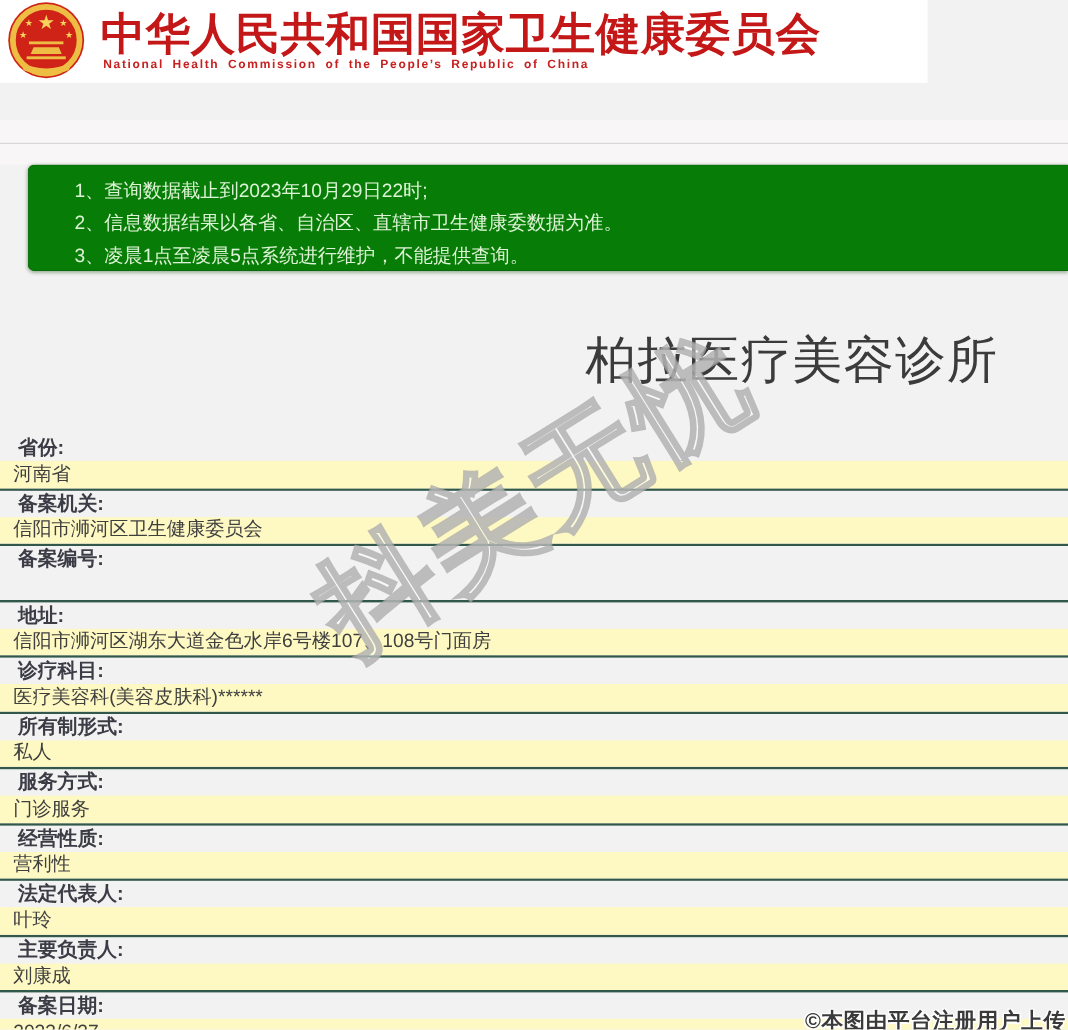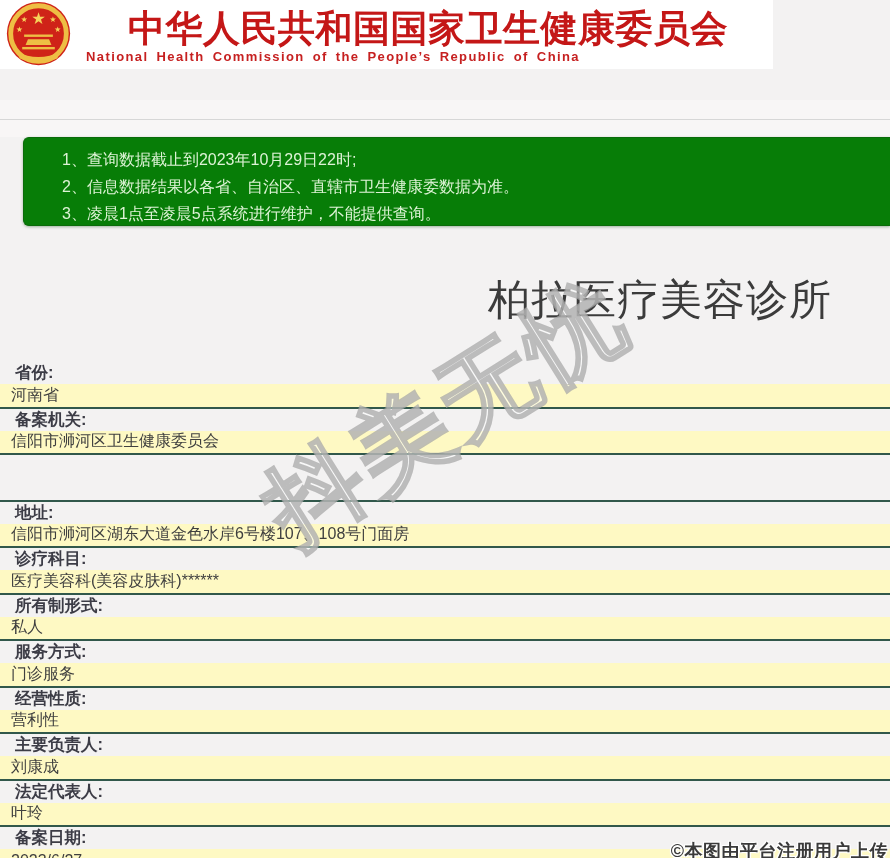--- a/index.html
+++ b/index.html
@@ -14,25 +14,25 @@
   
   .header {
     position:absolute; left:0; top:0;
     width:773px; height:69px;
     background:#ffffff;
   }
   .emblem { position:absolute; left:4px; top:0px; width:69px; height:69px; }
   .title-cn {
     position:absolute; left:84px; top:4px;
     font-size:37px; font-weight:bold; color:#c41717;
-    letter-spacing:0.5px; white-space:nowrap;margin-left:44px;
+    letter-spacing:0.5px; white-space:nowrap;
   }
   .title-en {
     position:absolute; left:86px; top:49px;
-    font-size:13px; font-weight:bold; color:#c62020;
+    font-size:10px; font-weight:bold; color:#c62020;
     letter-spacing:1.4px; word-spacing:3px; white-space:nowrap;
   }
 
   
   .band { position:absolute; left:0; top:100px; width:890px; height:37px; background:#f8f6f6; }
   .hr-line { position:absolute; left:0; top:119px; width:890px; height:1px; background:#d7d7d7; }
 
   
   .notice {
     position:absolute; left:23px; top:137px;
@@ -136,20 +136,21 @@
 <div class="info-table">
   <div class="info-row">
     <div class="cell-label">省份:</div>
     <div class="cell-value">河南省</div>
   </div>
   <div class="info-row">
     <div class="cell-label">备案机关:</div>
     <div class="cell-value">信阳市浉河区卫生健康委员会</div>
   </div>
   <div class="info-row">
+    <div class="cell-label">备案编号:</div>
   </div>
   <div class="info-row">
     <div class="cell-label">地址:</div>
     <div class="cell-value">信阳市浉河区湖东大道金色水岸6号楼107、108号门面房</div>
   </div>
   <div class="info-row">
     <div class="cell-label">诊疗科目:</div>
     <div class="cell-value">医疗美容科(美容皮肤科)******</div>
   </div>
   <div class="info-row">
@@ -158,26 +159,26 @@
   </div>
   <div class="info-row">
     <div class="cell-label">服务方式:</div>
     <div class="cell-value">门诊服务</div>
   </div>
   <div class="info-row">
     <div class="cell-label">经营性质:</div>
     <div class="cell-value">营利性</div>
   </div>
   <div class="info-row">
+    <div class="cell-label">法定代表人:</div>
+    <div class="cell-value">叶玲</div>
+  </div>
+  <div class="info-row">
     <div class="cell-label">主要负责人:</div>
     <div class="cell-value">刘康成</div>
-  </div>
-  <div class="info-row">
-    <div class="cell-label">法定代表人:</div>
-    <div class="cell-value">叶玲</div>
   </div>
   <div class="info-row">
     <div class="cell-label">备案日期:</div>
     <div class="cell-value">2023/6/27</div>
   </div>
 </div>
 
 <div class="watermark">抖美无忧</div>
 
 <div class="upload-caption">©本图由平台注册用户上传</div>

